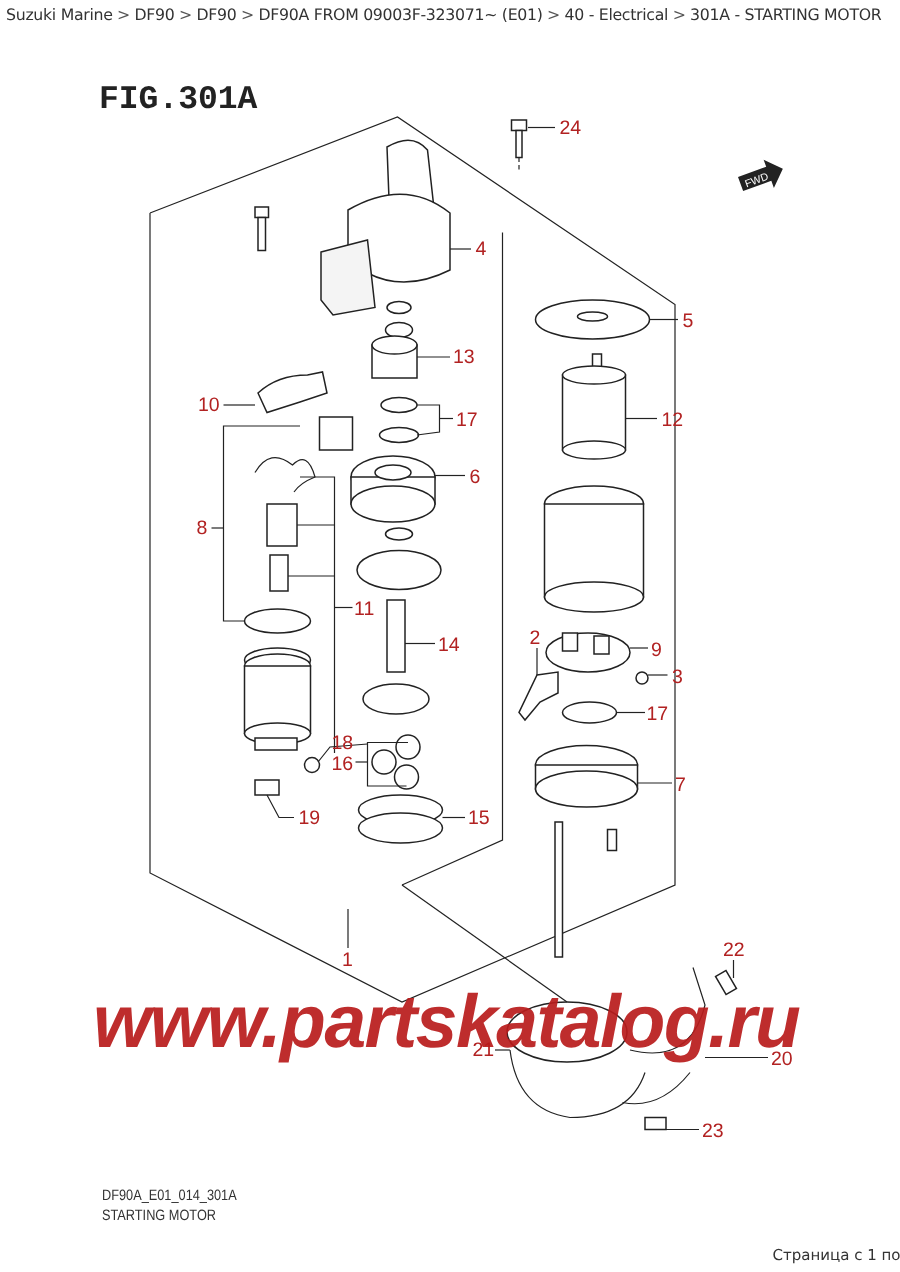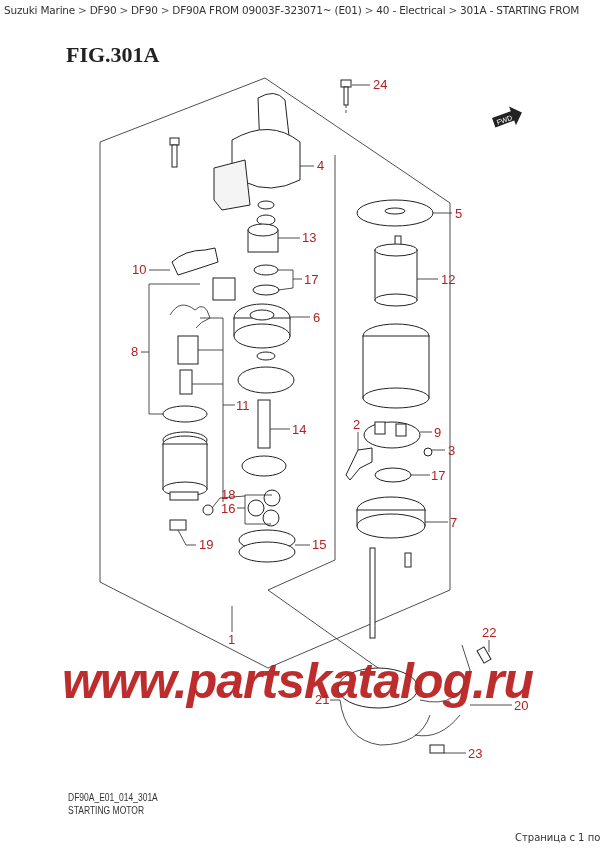--- a/index.html
+++ b/index.html
@@ -1,35 +1,35 @@
 <!DOCTYPE html>
 <html><head>
 <meta charset="utf-8">
 <style>
   html, body { margin:0; padding:0; background:#ffffff; }
   body { width:600px; height:848px; position:relative; overflow:hidden; font-family:"DejaVu Sans", sans-serif; }
   .breadcrumb { position:absolute; left:4px; top:4px; font-size:10.5px; color:#333; white-space:nowrap; letter-spacing:-0.2px; }
   .breadcrumb .sep { color:#555; margin:0 3px; }
   .breadcrumb a { color:#333; text-decoration:none; }
-  .fig-title { position:absolute; left:66px; top:42px; font-size:22px; font-weight:bold; color:#222; font-family:Liberation Serif, serif; }
+  .fig-title { position:absolute; left:66px; top:54px; font-size:22px; font-weight:bold; color:#222; font-family:Liberation Mono, monospace; }
   .diagram { position:absolute; left:0; top:0; width:600px; height:848px; }
   .label { font-family:"Liberation Sans", sans-serif; font-size:13px; fill:#b22222; }
   .line { stroke:#222; stroke-width:0.8; fill:none; }
   .part { stroke:#222; stroke-width:1; fill:#fff; }
   .part-grey { stroke:#222; stroke-width:1; fill:#f4f4f4; }
   .watermark { position:absolute; left:62px; top:652px; font-family:"Liberation Sans", sans-serif; font-weight:bold; font-style:italic; font-size:50px; color:#b91c1c; opacity:0.92; letter-spacing:-1px; white-space:nowrap; }
   .foot-code { position:absolute; left:68px; top:792px; font-size:10px; color:#333; font-family:"Liberation Sans", sans-serif; transform:scaleX(0.85); transform-origin:left; }
   .foot-name { position:absolute; left:68px; top:805px; font-size:10px; color:#333; font-family:"Liberation Sans", sans-serif; transform:scaleX(0.85); transform-origin:left; }
   .pager { position:absolute; left:515px; top:832px; font-size:10px; color:#333; white-space:nowrap; }
 </style>
 </head>
 <body>
 
 <div class="breadcrumb">
-  <a>Suzuki Marine</a><span class="sep">&gt;</span><a>DF90</a><span class="sep">&gt;</span><a>DF90</a><span class="sep">&gt;</span><a>DF90A FROM 09003F-323071~ (E01)</a><span class="sep">&gt;</span><a>40 - Electrical</a><span class="sep">&gt;</span><span>301A - STARTING FROM</span>
+  <a>Suzuki Marine</a><span class="sep">&gt;</span><a>DF90</a><span class="sep">&gt;</span><a>DF90</a><span class="sep">&gt;</span><a>DF90A FROM 09003F-323071~ (E01)</a><span class="sep">&gt;</span><a>40 - Electrical</a><span class="sep">&gt;</span><span>301A - STARTING MOTOR</span>
 </div>
 
 <div class="fig-title">FIG.301A</div>
 
 <svg class="diagram" viewBox="0 0 600 848" xmlns="http://www.w3.org/2000/svg">
 
   <polyline class="line" points="100,142 265,78 450,203 450,590 268,668 100,582 100,142"></polyline>
   <polyline class="line" points="335,155 335,560 268,590"></polyline>
 
   <g transform="translate(492,118) rotate(-20)">

